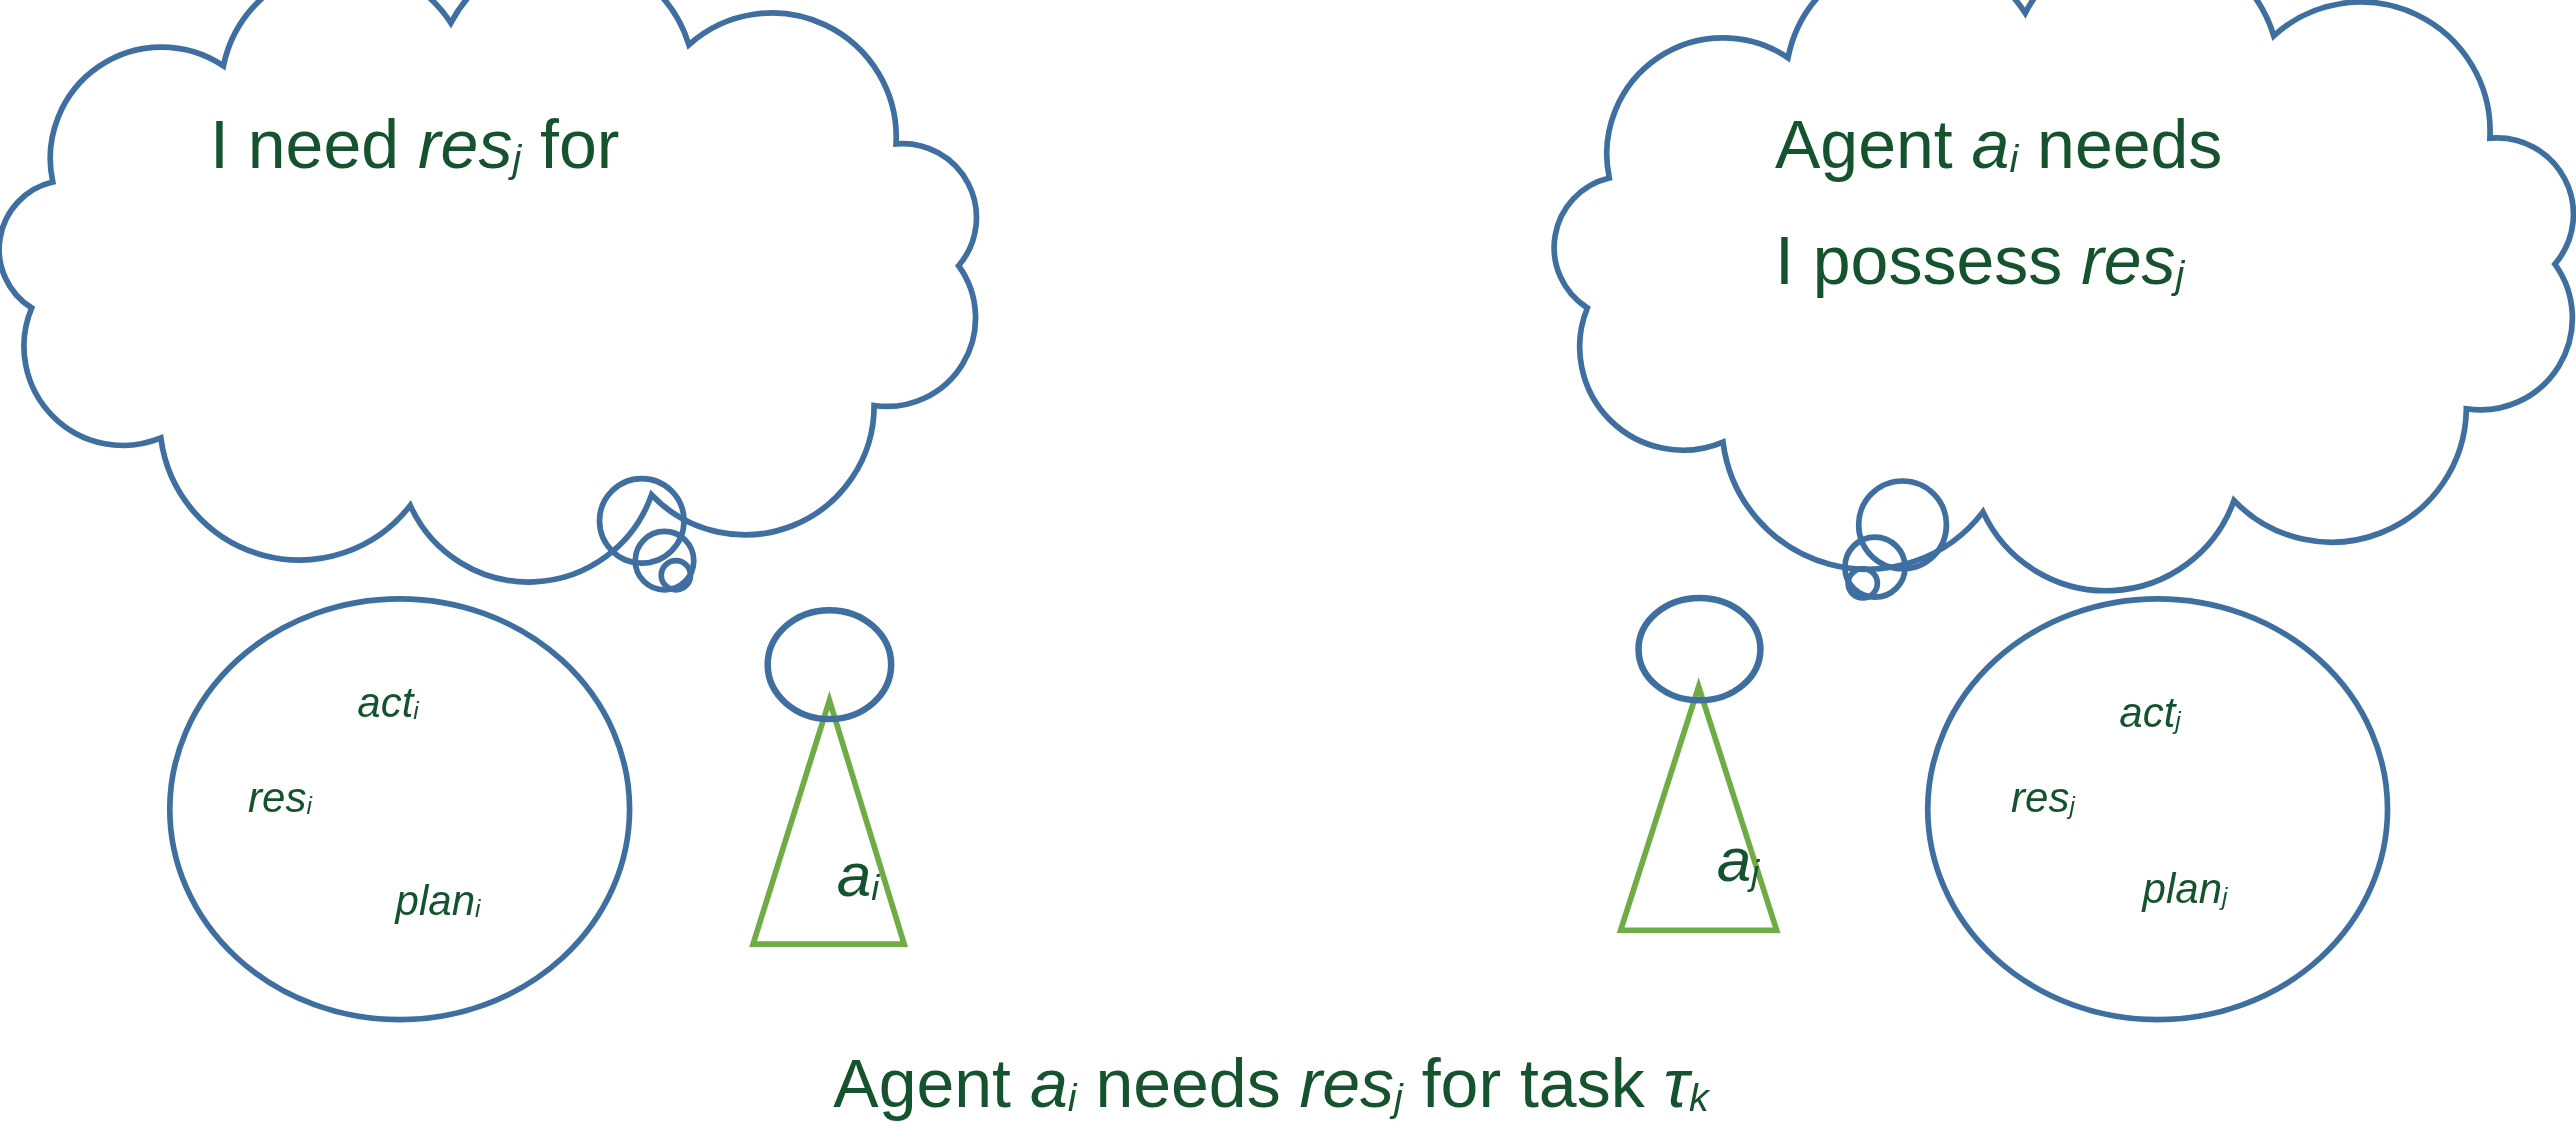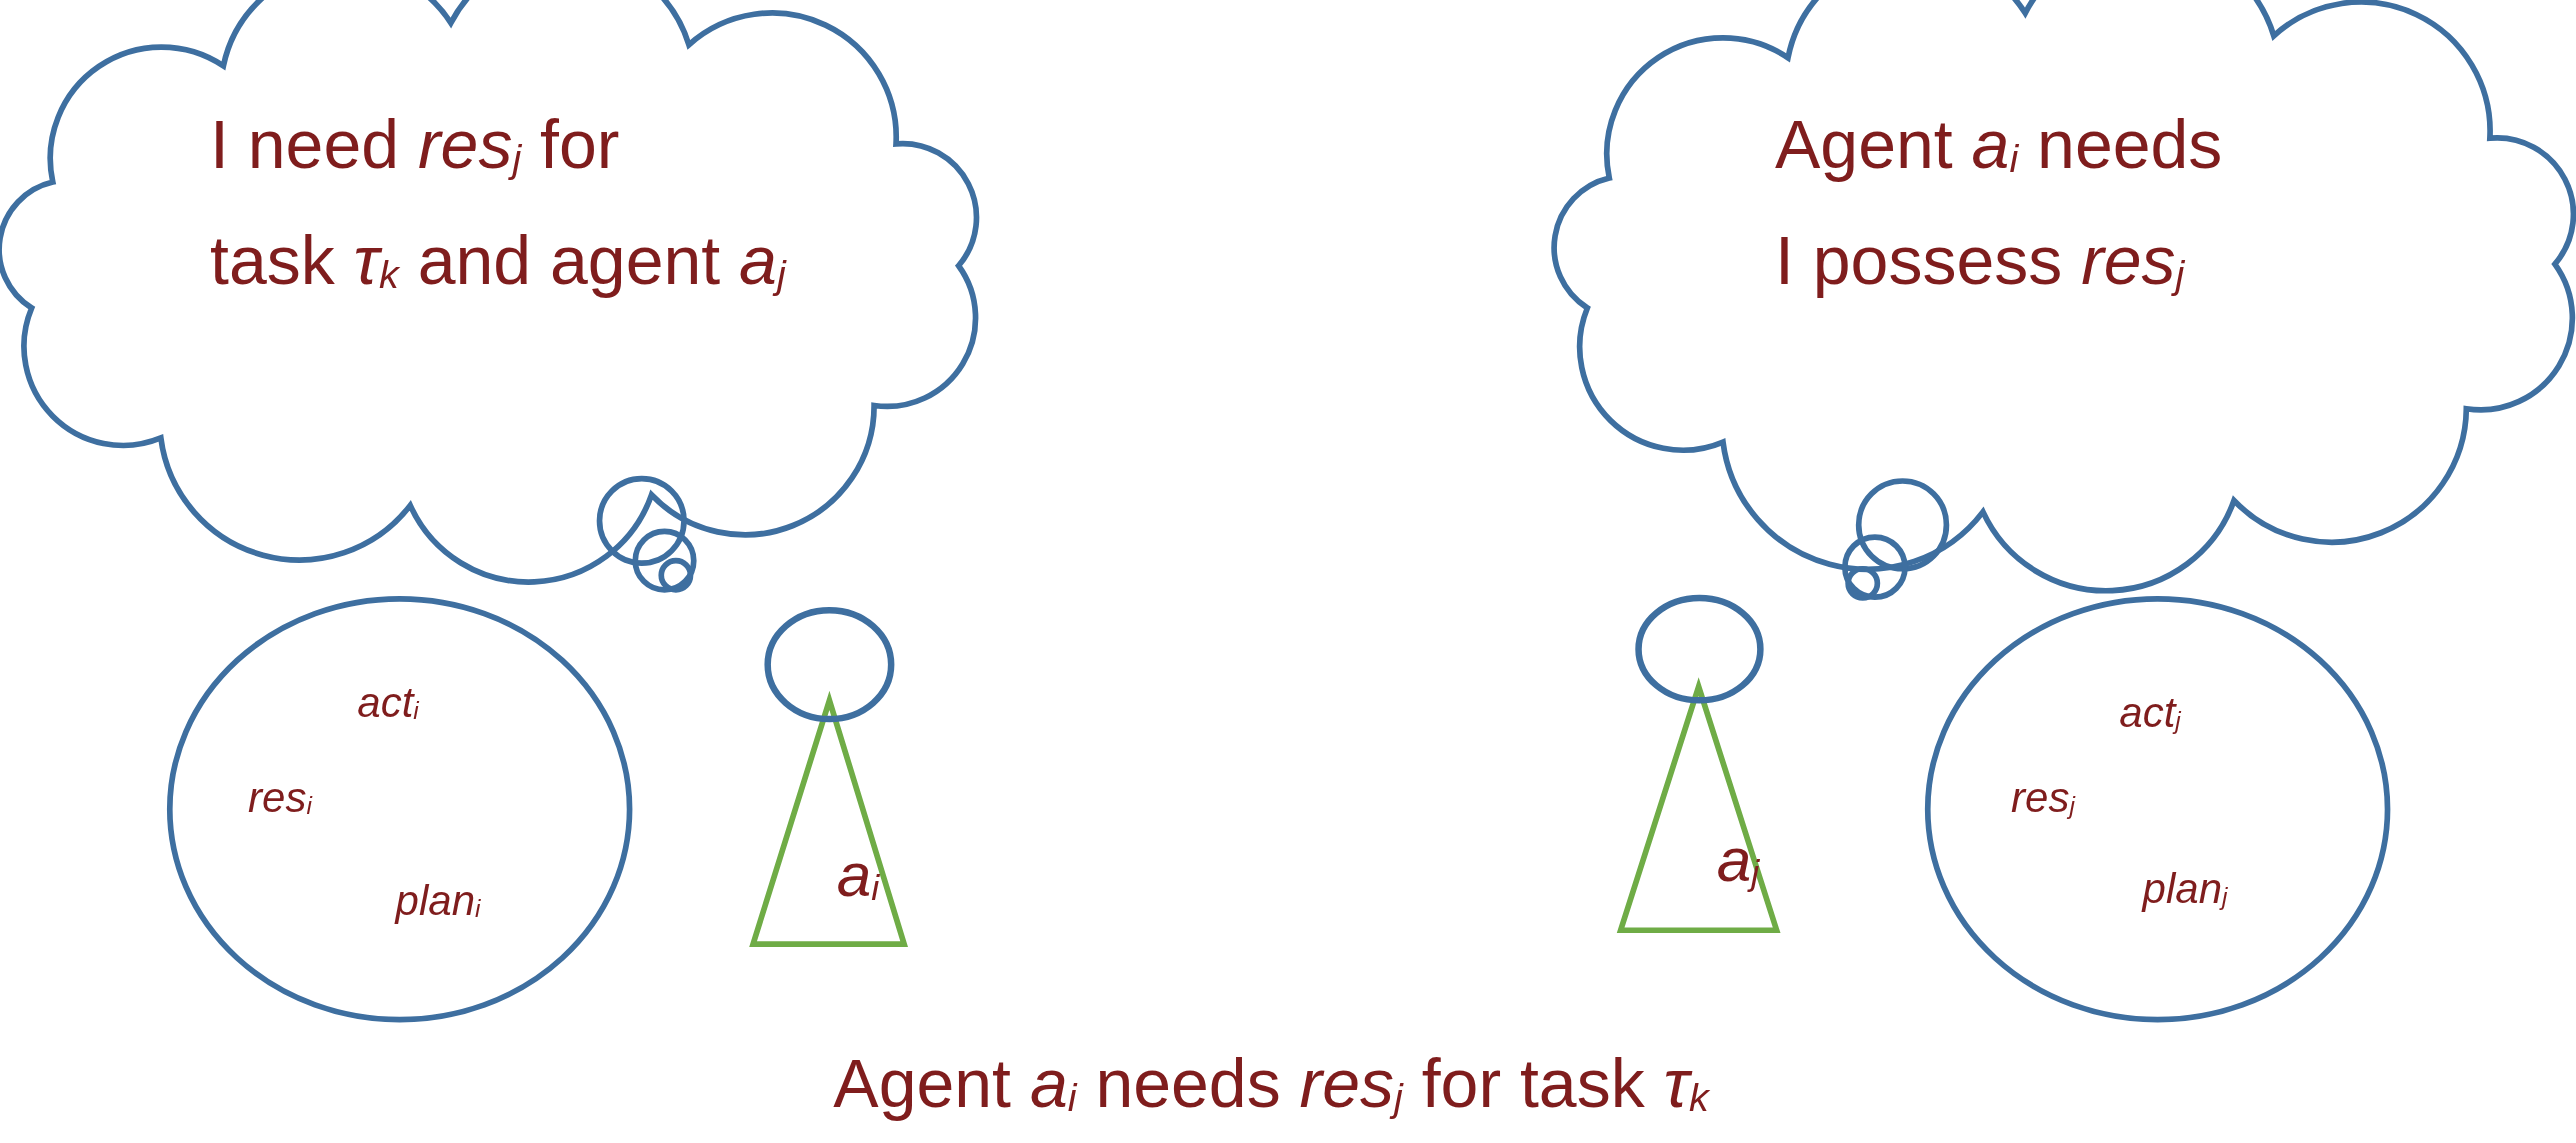--- a/index.html
+++ b/index.html
@@ -7,21 +7,21 @@
     position:relative;
     width:2576px;height:1144px;
     background:#ffffff;
     font-family:"Liberation Sans", sans-serif;
     color:#111111;
     overflow:hidden;
   }
   .shapes{position:absolute;left:0;top:0;width:2576px;height:1144px;}
   .blue{stroke:var(--outline-blue);fill:none;}
   .green{stroke:var(--agent-green);fill:none;}
-  .txt{position:absolute;white-space:nowrap;color:#7f1d1d;}
+  .txt{position:absolute;white-space:nowrap;color:#14532d;}
   .cloud-text{font-size:68px;line-height:102px;}
   .circle-label{font-size:42px;line-height:1;}
   .agent-label{font-size:62px;line-height:1;margin-left:24px;}
   .caption{font-size:68px;line-height:102px;transform:translateX(-50%);}
   .seg-r{font-style:normal;}
   .seg-i{font-style:italic;}
   .seg-s{font-style:italic;font-size:0.58em;vertical-align:-0.10em;}
 </style>
 </head>
 <body>
@@ -69,21 +69,20 @@
 
     <polygon class="green" stroke-width="7" points="1021,862 927,1162 1113,1162"></polygon>
     <ellipse class="blue" stroke-width="8" cx="1021" cy="818" rx="76" ry="67"></ellipse>
 
     <polygon class="green" stroke-width="7" points="2091,845 1995,1145 2187,1145"></polygon>
     <ellipse class="blue" stroke-width="8" cx="2092" cy="799" rx="75" ry="63"></ellipse>
   </svg>
 
   <div class="txt cloud-text" style="left:210px;top:93px;">
     <div><span class="seg-r">I need </span><span class="seg-i">res</span><span class="seg-s">j</span><span class="seg-r"> for</span></div>
-    <div><span class="seg-r">task </span><span class="seg-i">τ</span><span class="seg-s">k</span><span class="seg-r"> and agent </span><span class="seg-i">a</span><span class="seg-s">j</span></div>
   </div>
 
   <div class="txt cloud-text" style="left:1775px;top:93px;">
     <div><span class="seg-r">Agent </span><span class="seg-i">a</span><span class="seg-s">i</span><span class="seg-r"> needs</span></div>
     <div><span class="seg-r">I possess </span><span class="seg-i">res</span><span class="seg-s">j</span></div>
   </div>
 
   <div class="txt circle-label" style="left:388px;top:682px;transform:translateX(-50%);"><span class="seg-i">act</span><span class="seg-s">i</span></div>
   <div class="txt circle-label" style="left:280px;top:777px;transform:translateX(-50%);"><span class="seg-i">res</span><span class="seg-s">i</span></div>
   <div class="txt circle-label" style="left:438px;top:868px;transform:translateX(-50%);margin-top:12px;"><span class="seg-i">plan</span><span class="seg-s">i</span></div>

